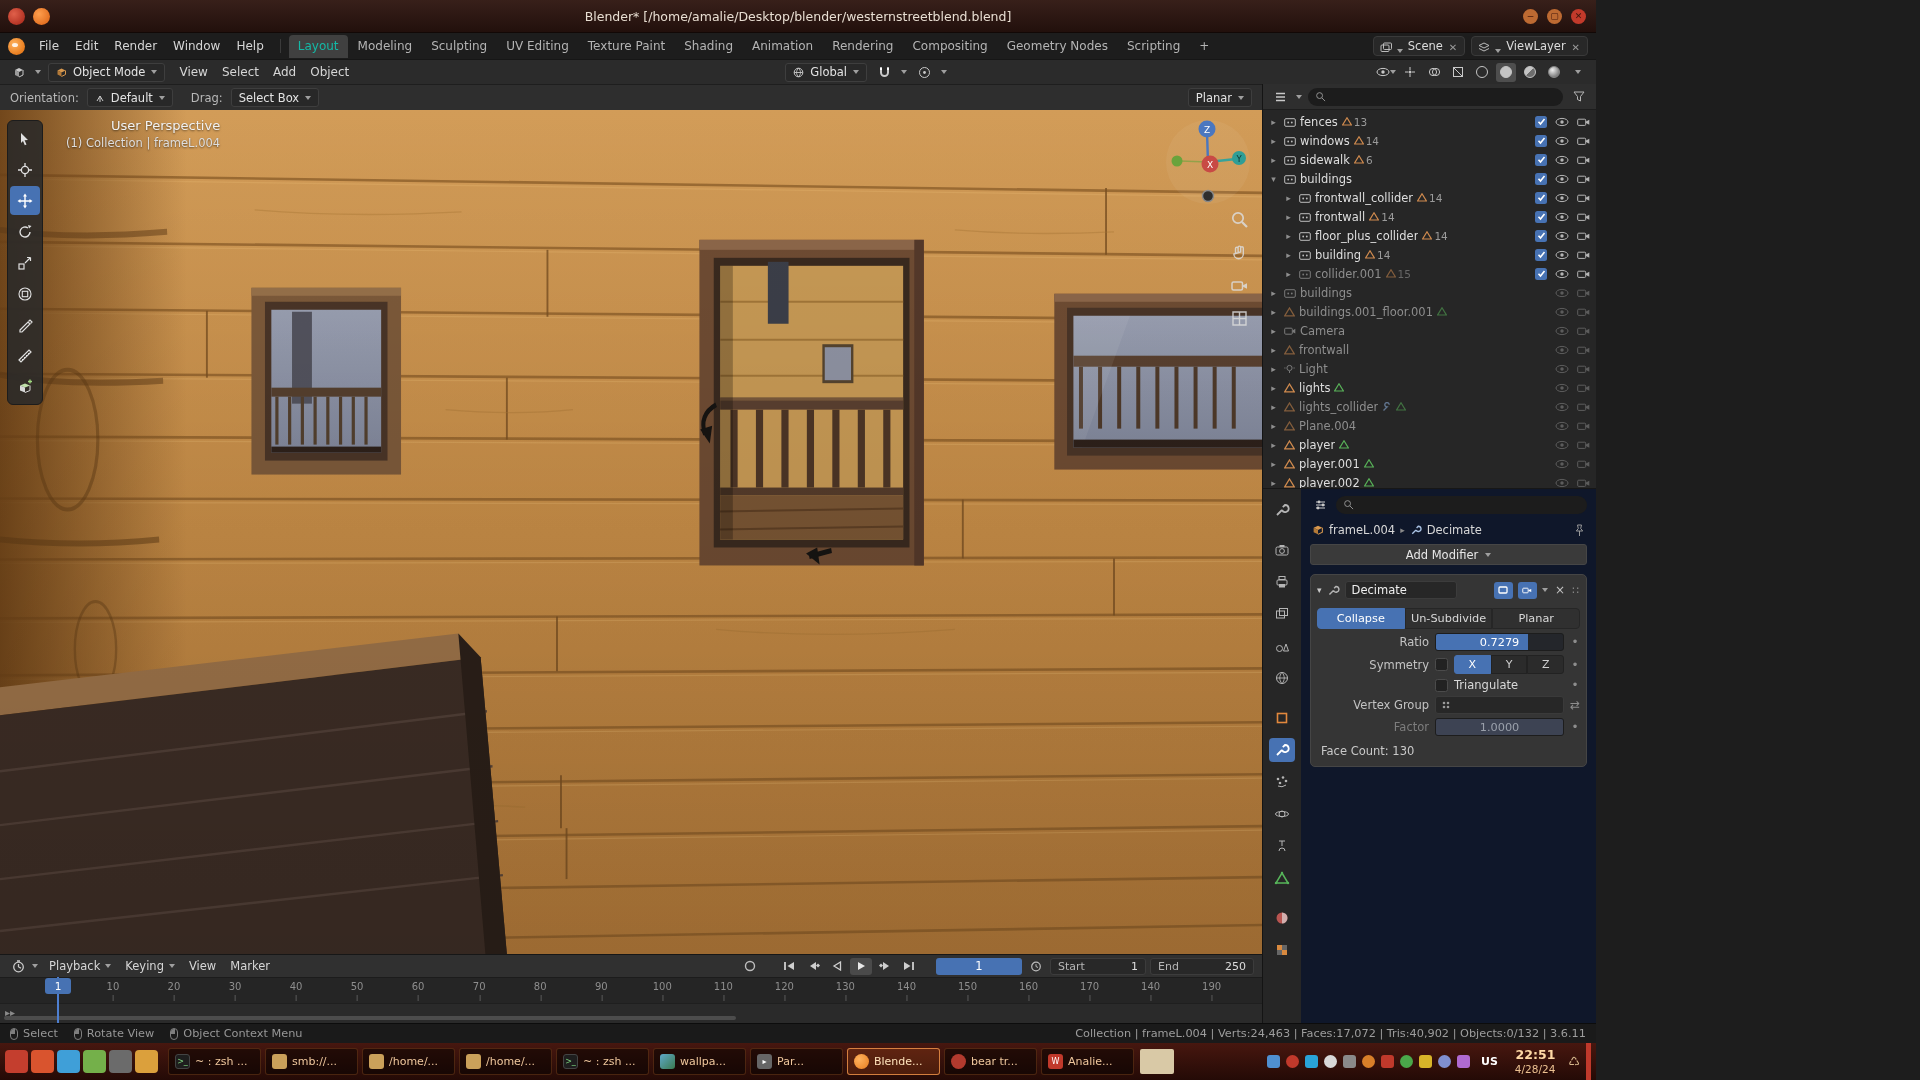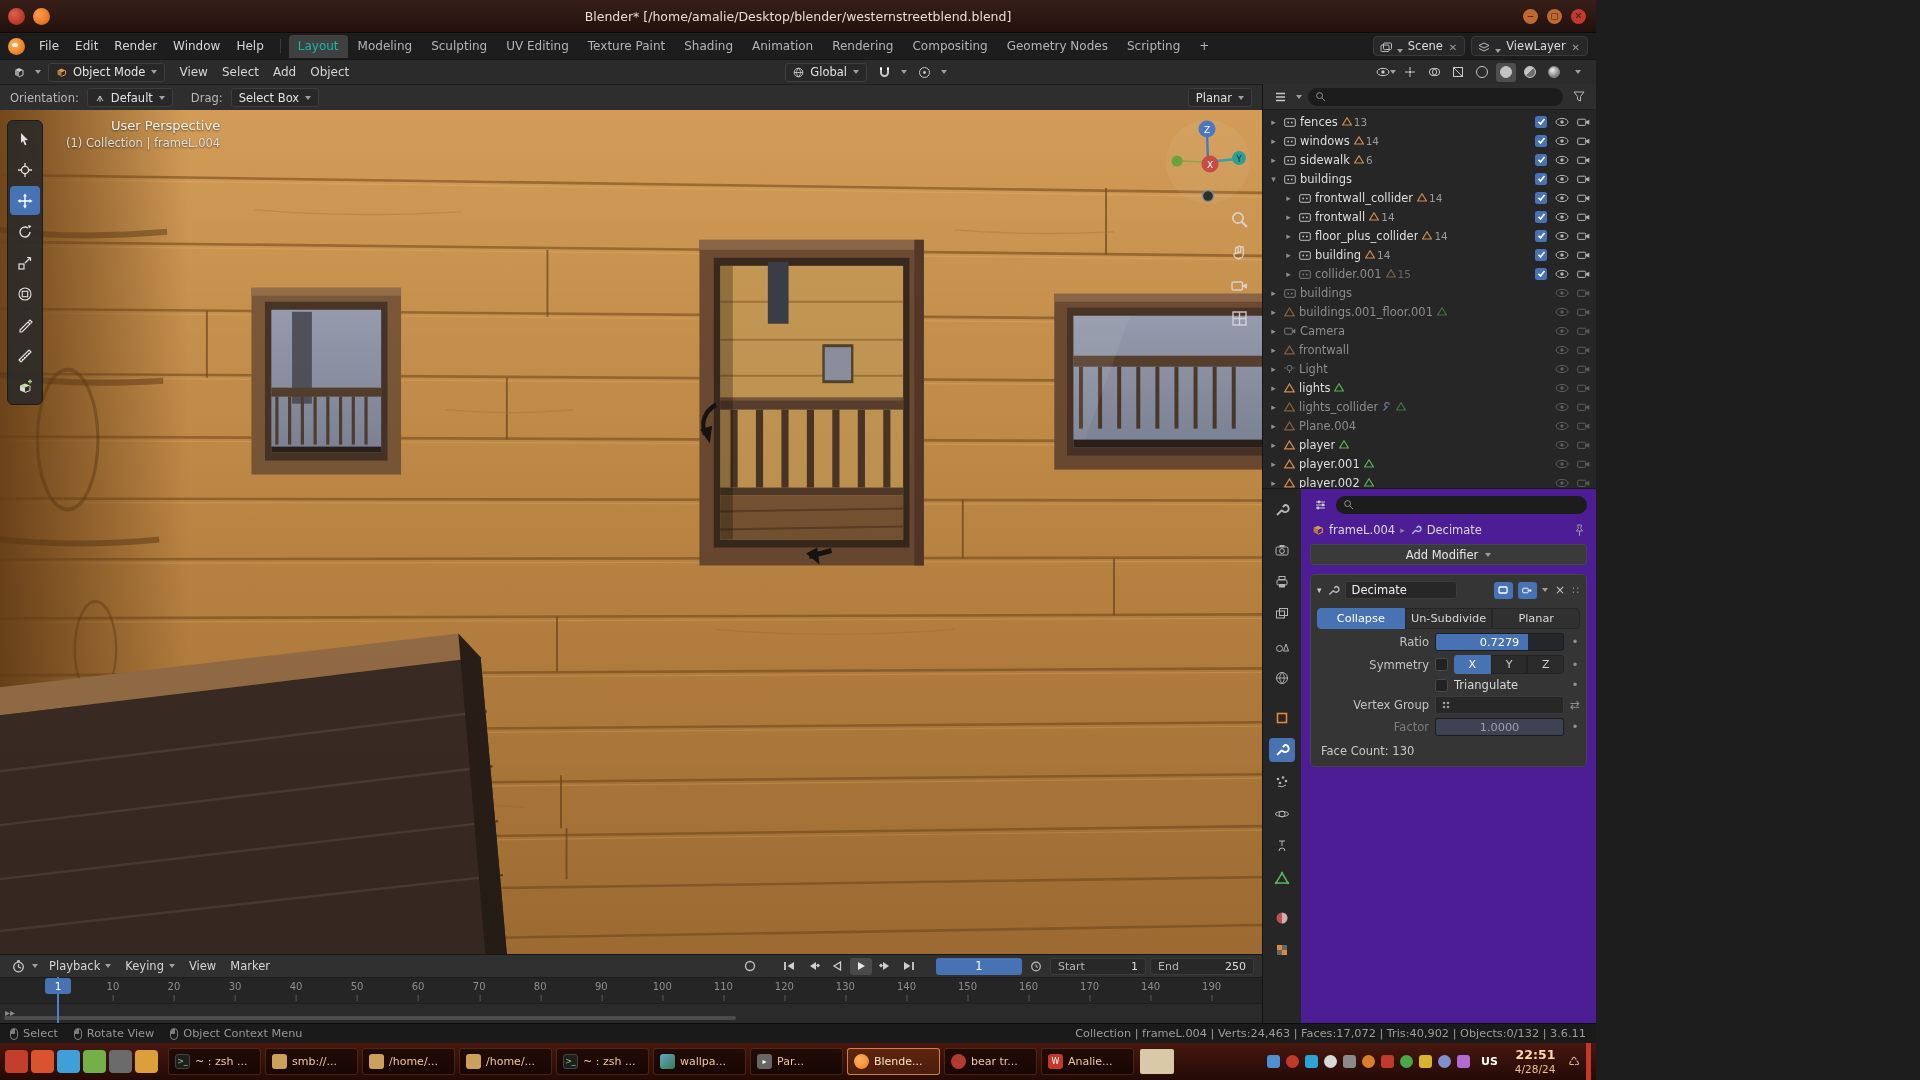--- a/index.html
+++ b/index.html
@@ -90,21 +90,21 @@
   .orow.gray .oic, .orow.gray .ocount { opacity:.55; }
   .arr { width:13px; text-align:center; color:#8f8f8f; font-size:9px; flex:none; }
   .oic { flex:none; display:flex; }
   .oname { white-space:nowrap; overflow:hidden; text-overflow:ellipsis; }
   .ocount { display:flex; align-items:center; gap:2px; color:#9b9b9b; font-size:10.5px; flex:none; }
   .osp { flex:1; }
   .tgl { flex:none; display:flex; margin-left:4px; }
   .tgl.dim { opacity:.38; }
   .chk { width:12px; height:12px; background:#4772b3; border-radius:2.5px; display:flex; align-items:center; justify-content:center; margin-left:4px; flex:none; }
 
-  .properties { flex:1; min-height:0; display:flex; background:#4c1d95; border-top:1px solid #171717; }
+  .properties { flex:1; min-height:0; display:flex; background:#0f172a; border-top:1px solid #171717; }
   .prop-tabs { width:38px; flex:none; background:#262626; display:flex; flex-direction:column; align-items:center; padding-top:9px; gap:8px; }
   .pt { width:26px; height:24px; display:flex; align-items:center; justify-content:center; border-radius:4px; }
   .pt.active { background:#4772b3; }
   .pt.gap { margin-top:8px; }
   .prop-main { flex:1; min-width:0; padding:6px 9px; overflow:hidden; }
   .prop-search-row { display:flex; align-items:center; gap:6px; }
   .breadcrumb { display:flex; align-items:center; gap:5px; margin:9px 2px 7px; font-size:11.5px; color:#d8d8d8; }
   .bc-sep { color:#8a8a8a; font-size:9px; }
   .add-mod { height:21px; background:#3a3a3a; border:1px solid #464646; border-radius:3px; display:flex; align-items:center; justify-content:center; gap:7px; font-size:11.5px; color:#e6e6e6; }
   .mod-panel { margin-top:9px; background:#353535; border:1px solid #454545; border-radius:5px; padding:4px 6px 8px; }

